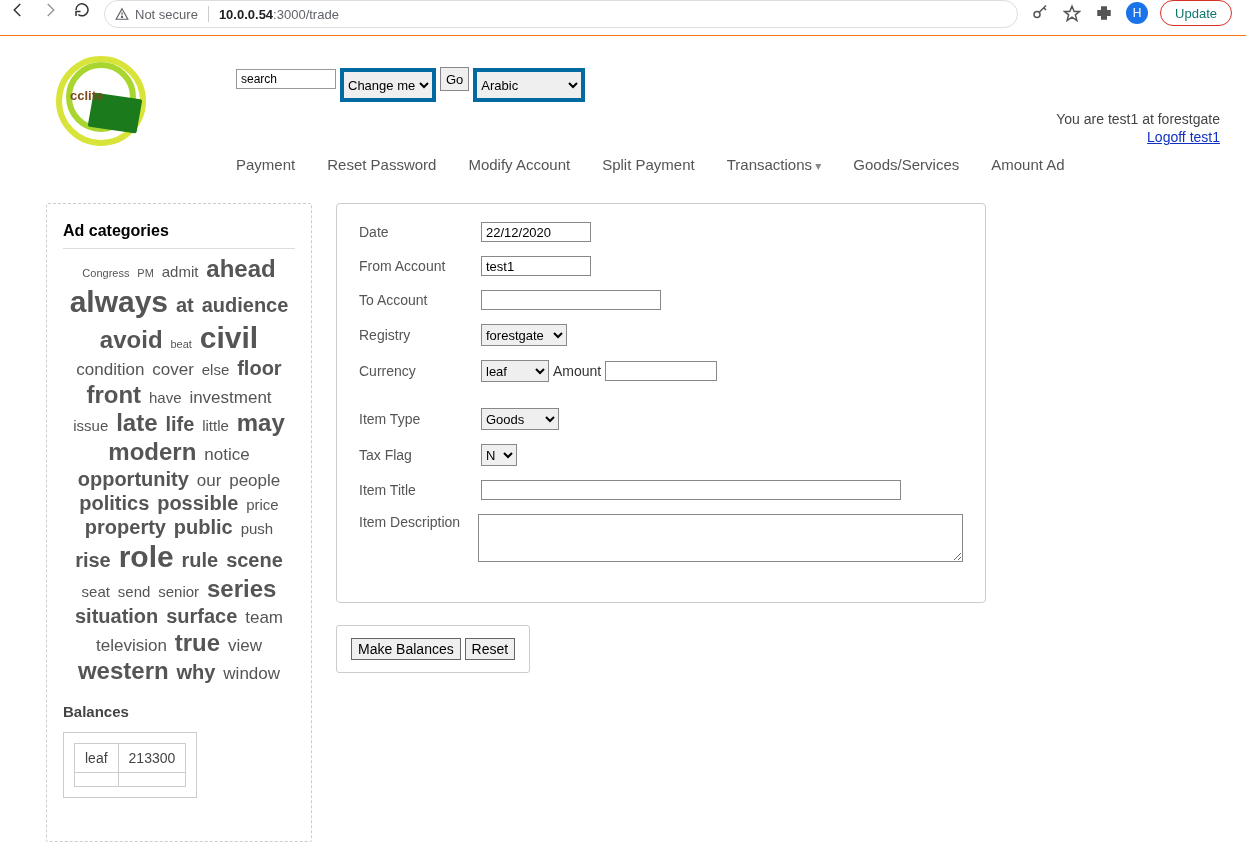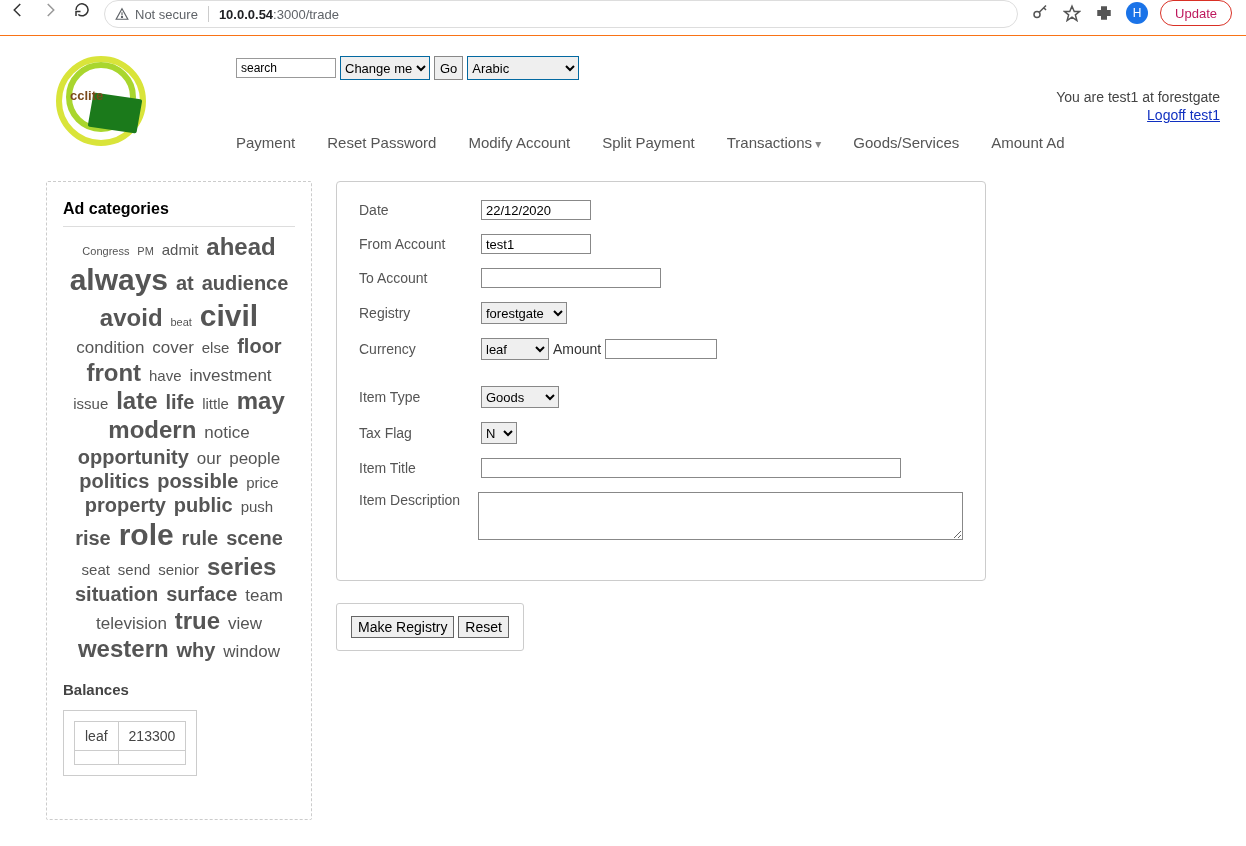--- a/index.html
+++ b/index.html
@@ -13,33 +13,33 @@
   }
   .chrome-icn { width: 20px; height: 20px; display:flex; align-items:center; justify-content:center; color:#555; cursor:pointer; }
   .chrome-icn svg { width:18px; height:18px; }
   .addr-wrap { flex:1; display:flex; align-items:center; gap:10px; height:28px; border:1px solid #ddd; border-radius:14px; padding:0 10px; background:#fff; }
   .not-secure { color:#5f6368; font-size:13px; display:flex; align-items:center; gap:6px; }
   .vsep { width:1px; height:16px; background:#ccc; }
   .addr-host { font-weight:600; color:#202124; font-size:13px; }
   .addr-path { color:#5f6368; font-size:13px; }
   .chrome-right { display:flex; align-items:center; gap:12px; padding-right:6px; }
   .avatar { width:22px; height:22px; border-radius:50%; background:#1a73e8; color:#fff; font-size:12px; display:flex; align-items:center; justify-content:center; }
-  .update-btn { border:1px solid #d93025; color:#be185d; background:#fff; border-radius:14px; height:26px; padding:0 14px; font-size:13px; cursor:pointer; }
+  .update-btn { border:1px solid #d93025; color:#0f766e; background:#fff; border-radius:14px; height:26px; padding:0 14px; font-size:13px; cursor:pointer; }
   
   .page { width: 1246px; padding: 10px 6px 30px 6px; }
   .header { display:flex; align-items:flex-start; position:relative; padding:10px 10px 0 50px; }
   .logo { width:100px; height:90px; position:relative; margin-right:80px; }
   .logo-circ1 { position:absolute; width:90px; height:90px; border-radius:50%; border:6px solid #d9e43a; left:0; top:0; }
   .logo-circ2 { position:absolute; width:70px; height:70px; border-radius:50%; border:6px solid #a9d62e; left:10px; top:6px; }
   .logo-book { position:absolute; width:50px; height:34px; background:#1b7a1b; left:34px; top:40px; transform:skewX(-10deg) skewY(8deg); border-radius:2px; }
   .logo-text { position:absolute; left:14px; top:32px; color:#7a4a1b; font-weight:bold; font-size:13px; }
   .header-right-block { flex:1; display:flex; flex-direction:column; }
   .search-row { display:flex; gap:4px; align-items:center; }
   .search-row input[type=text] { width:100px; height:20px; font-size:12px; border:1px solid #999; padding:0 4px; }
-  .search-row select { height:24px; font-size:13px; border:1px solid #0369a1; background:#efefef; }
+  .search-row select { height:34px; font-size:13px; border:4px solid #0369a1; background:#efefef;margin-top:12px; }
   .search-row button { height:24px; font-size:13px; border:1px solid #888; background:#efefef; padding:0 5px; cursor:pointer; }
   .user-row { text-align:right; color:#444; font-size:14px; margin-top:8px; padding-right:10px; line-height:1.3; }
   .user-row a { color:#1030c0; text-decoration:underline; }
   .nav-row { display:flex; gap:32px; margin-top:10px; color:#555; font-size:15px; }
   .nav-item { cursor:pointer; }
   .nav-item.dropdown::after { content:" ▾"; font-size:12px; color:#888; }
   
   .columns { display:flex; gap:24px; margin:30px 10px 0 40px; align-items:flex-start; }
   .sidebar { width:266px; border:1px dashed #ccc; border-radius:2px; padding:18px 16px 40px; }
   .sidebar h3 { margin:0 0 6px; font-size:16px; font-weight:700; color:#000000; border-bottom:1px solid #ddd; padding-bottom:8px; }
@@ -214,21 +214,21 @@
         <div class="form-row">
           <label>Item Title</label>
           <input type="text" class="w-420" value="" style="">
         </div>
         <div class="form-row" style="align-items:flex-start">
           <label>Item Description</label>
           <textarea style="width: 495px; height: 48px;"></textarea>
         </div>
       </div>
       <div class="btn-bar">
-        <button>Make Registry</button>
+        <button>Make Balances</button>
         <button>Reset</button>
       </div>
     </main>
   </div>
 
   <div class="footer">
     
     
     <br>
     

